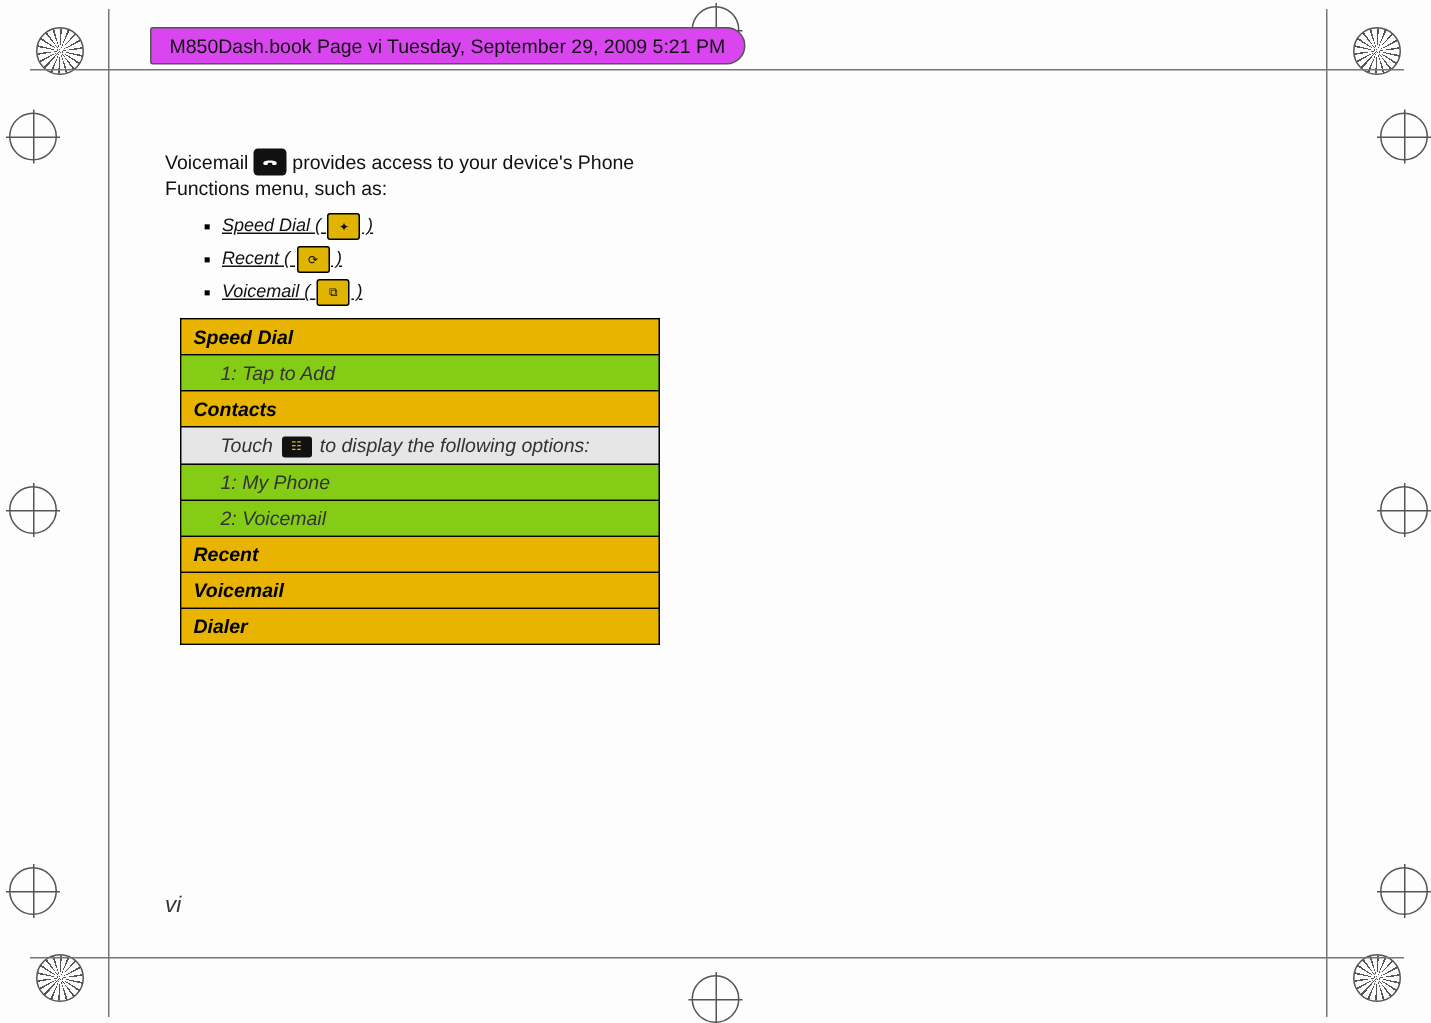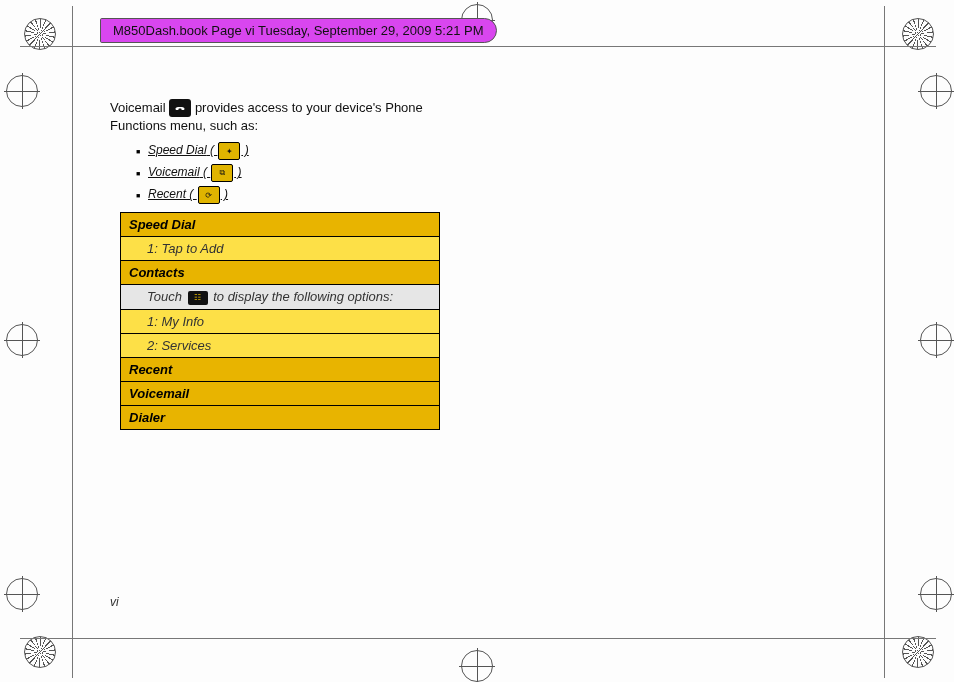--- a/index.html
+++ b/index.html
@@ -82,33 +82,33 @@
     width:320px;
     margin-top:6px;
     margin-left:10px;
   }
   table.menu td {
     border:1px solid #000;
     padding:4px 8px;
     font-size:13px;
   }
   .hdr  { background:#e8b400; font-weight:bold; font-style:italic; color:#000; }
-  .sub  { background:#fde047; font-style:italic; color:#333; padding-left:26px !important; font-size:12px;}
+  .sub  { background:#84cc16; font-style:italic; color:#333; padding-left:26px !important; font-size:12px;}
   .note { background:#e6e6e6; font-style:italic; color:#333; padding-left:26px !important; font-size:11px;}
   .mini-in-note {
     display:inline-flex; align-items:center; justify-content:center;
     width:20px; height:14px; background:#111; color:#e0b400;
     border-radius:2px; font-size:8px; vertical-align:middle; margin:0 2px;
     font-style:normal;
   }
 
   .folio {
     position:absolute;
     left:110px; top:595px;
-    font-style:italic; font-size:12px; color:#333;text-align:right;
+    font-style:italic; font-size:15px; color:#333;text-align:right;
   }
 </style>
 </head>
 <body>
 
 <div class="reg-spokes" style="left:24px; top:18px;"></div>
 <div class="reg-spokes" style="left:902px; top:18px;"></div>
 <div class="reg-spokes" style="left:24px; top:636px;"></div>
 <div class="reg-spokes" style="left:902px; top:636px;"></div>
 <div class="reg-circle" style="left:6px; top:75px;"></div>
@@ -133,22 +133,22 @@
     <span class="phone-icon-box">
       <svg width="16" height="12" viewBox="0 0 24 24" fill="none">
           <path d="M3 14c0-4 6-4 9-4s9 0 9 4c0 1-1 2-2 2h-3c-1 0-1-1-1-2 0-1-2-1-3-1s-3 0-3 1c0 1 0 2-1 2H5c-1 0-2-1-2-2z" fill="#fff"></path>
         </svg>
     </span>
     <span> provides access to your device's Phone Functions menu, such as:</span>
   </div>
 
   <ul class="funcs">
     <li><span>Speed Dial</span> ( <span class="mini-icon">✦</span> )</li>
+    <li><span>Recent</span> ( <span class="mini-icon">⟳</span> )</li>
     <li><span>Voicemail</span> ( <span class="mini-icon">⧉</span> )</li>
-    <li><span>Recent</span> ( <span class="mini-icon">⟳</span> )</li>
   </ul>
 
   <table class="menu">
     <tbody>
         <tr>
           <td class="hdr">Speed Dial</td>
         </tr>
     <tr>
           <td class="sub">1: Tap to Add</td>
         </tr>
@@ -156,24 +156,24 @@
           <td class="hdr">Contacts</td>
         </tr>
     <tr>
           <td class="note">
       <span>Touch </span>
       <span class="mini-in-note">☷</span>
       <span> to display the following options:</span>
     </td>
         </tr>
     <tr>
-          <td class="sub">1: My Info</td>
+          <td class="sub">1: My Phone</td>
         </tr>
     <tr>
-          <td class="sub">2: Services</td>
+          <td class="sub">2: Voicemail</td>
         </tr>
     <tr>
           <td class="hdr">Recent</td>
         </tr>
     <tr>
           <td class="hdr">Voicemail</td>
         </tr>
     <tr>
           <td class="hdr">Dialer</td>
         </tr>

